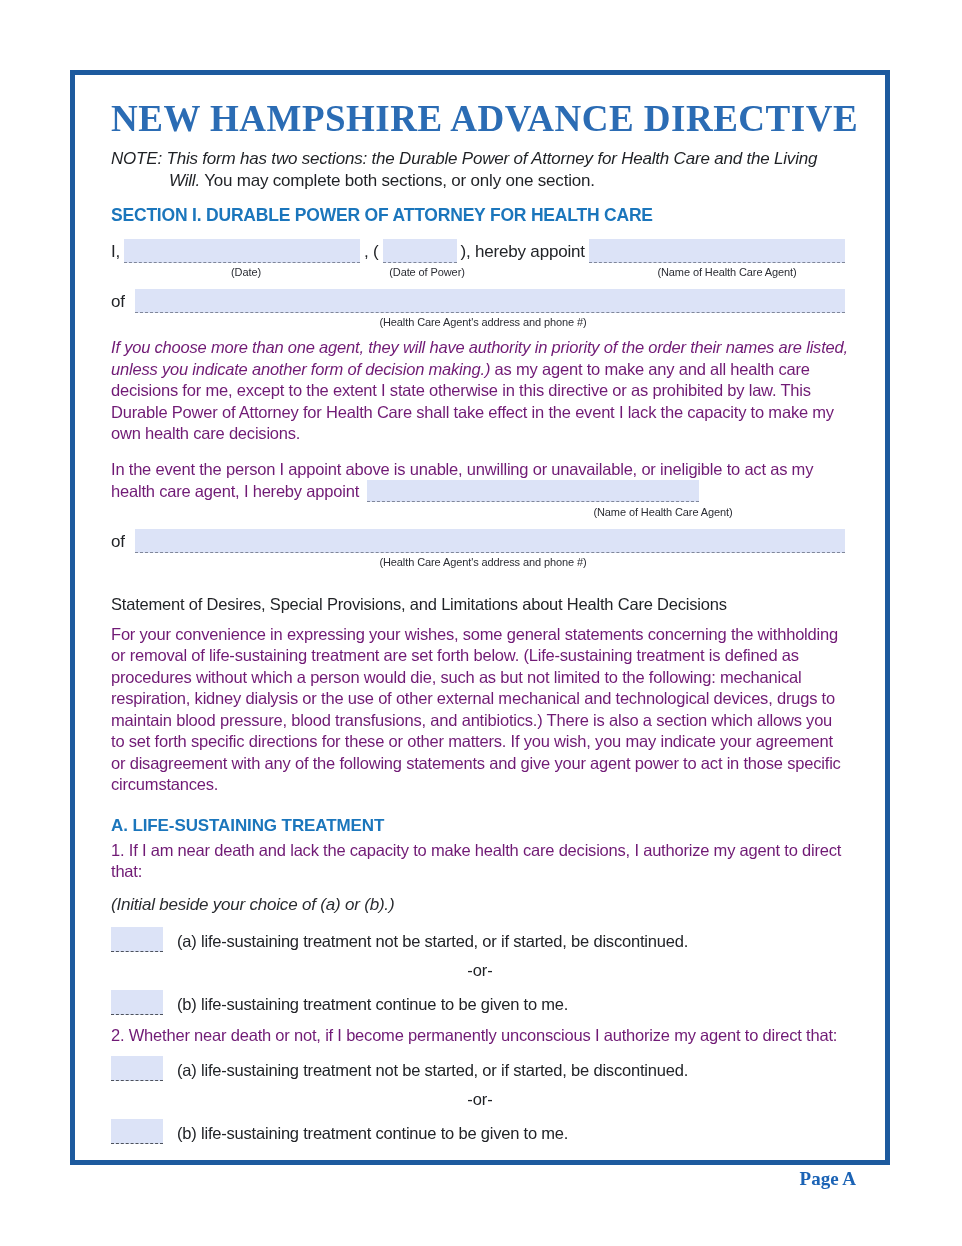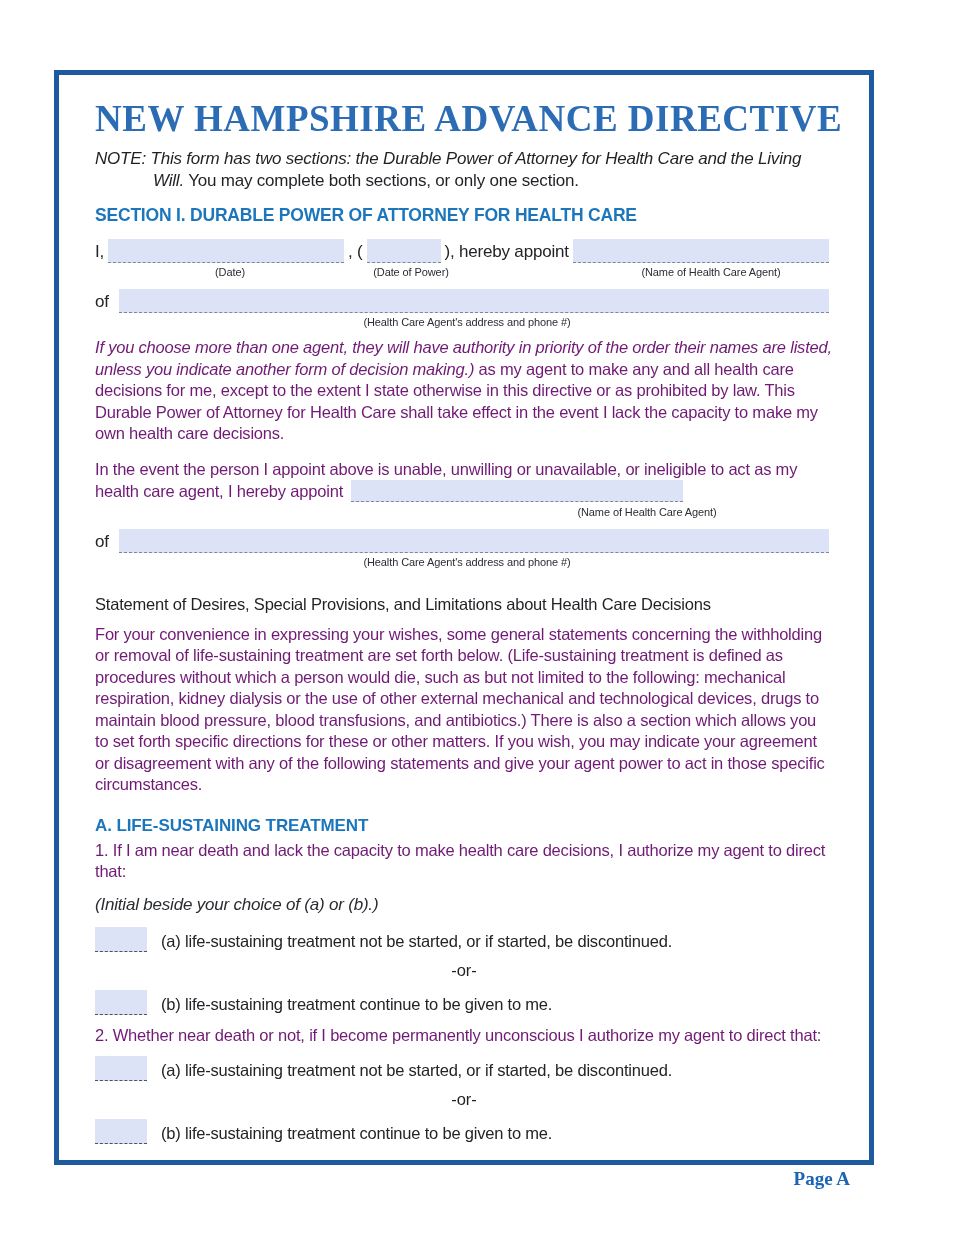--- a/index.html
+++ b/index.html
@@ -4,21 +4,21 @@
 <style>
   html,body{margin:0;padding:0;background:#fff;}
   body{
     width:962px;height:1246px;position:relative;
     font-family:"Liberation Sans",sans-serif;
     color:#222428;
     -webkit-font-smoothing:antialiased;
   }
   .frame{
     box-sizing:border-box;
-    position:absolute;left:54px;top:70px;
+    position:absolute;left:70px;top:70px;
     width:820px;height:1095px;
     border:5px solid #1d5a9e;
     padding:24px 36px 0 36px;
     background:#fff;
   }
   .title{
     margin:0 0 9px 0;
     font-family:"Liberation Serif",serif;
     font-weight:bold;font-size:37px;line-height:40px;
     color:#2b6cb4;text-align:center;letter-spacing:0.5px;
@@ -80,21 +80,21 @@
   }
   .ibox{
     flex:0 0 52px;height:24px;background:#dce3f7;
     border-bottom:1px dashed #4d525c;margin-right:14px;
   }
   .or-sep{
     text-align:center;margin:9px 0 3px 0;
     font-size:16.5px;color:#1f2125;
   }
   .footer{
-    position:absolute;left:70px;top:1168px;width:820px;
+    position:absolute;left:76px;top:1168px;width:820px;
     box-sizing:border-box;padding-right:40px;
     text-align:right;
     font-family:"Liberation Serif",serif;font-weight:bold;
     font-size:19px;color:#1b63b5;
   }
   .mt6{margin-top:6px;} .mt10{margin-top:10px;} .mt14{margin-top:14px;}
 </style>
 </head>
 <body>
 

